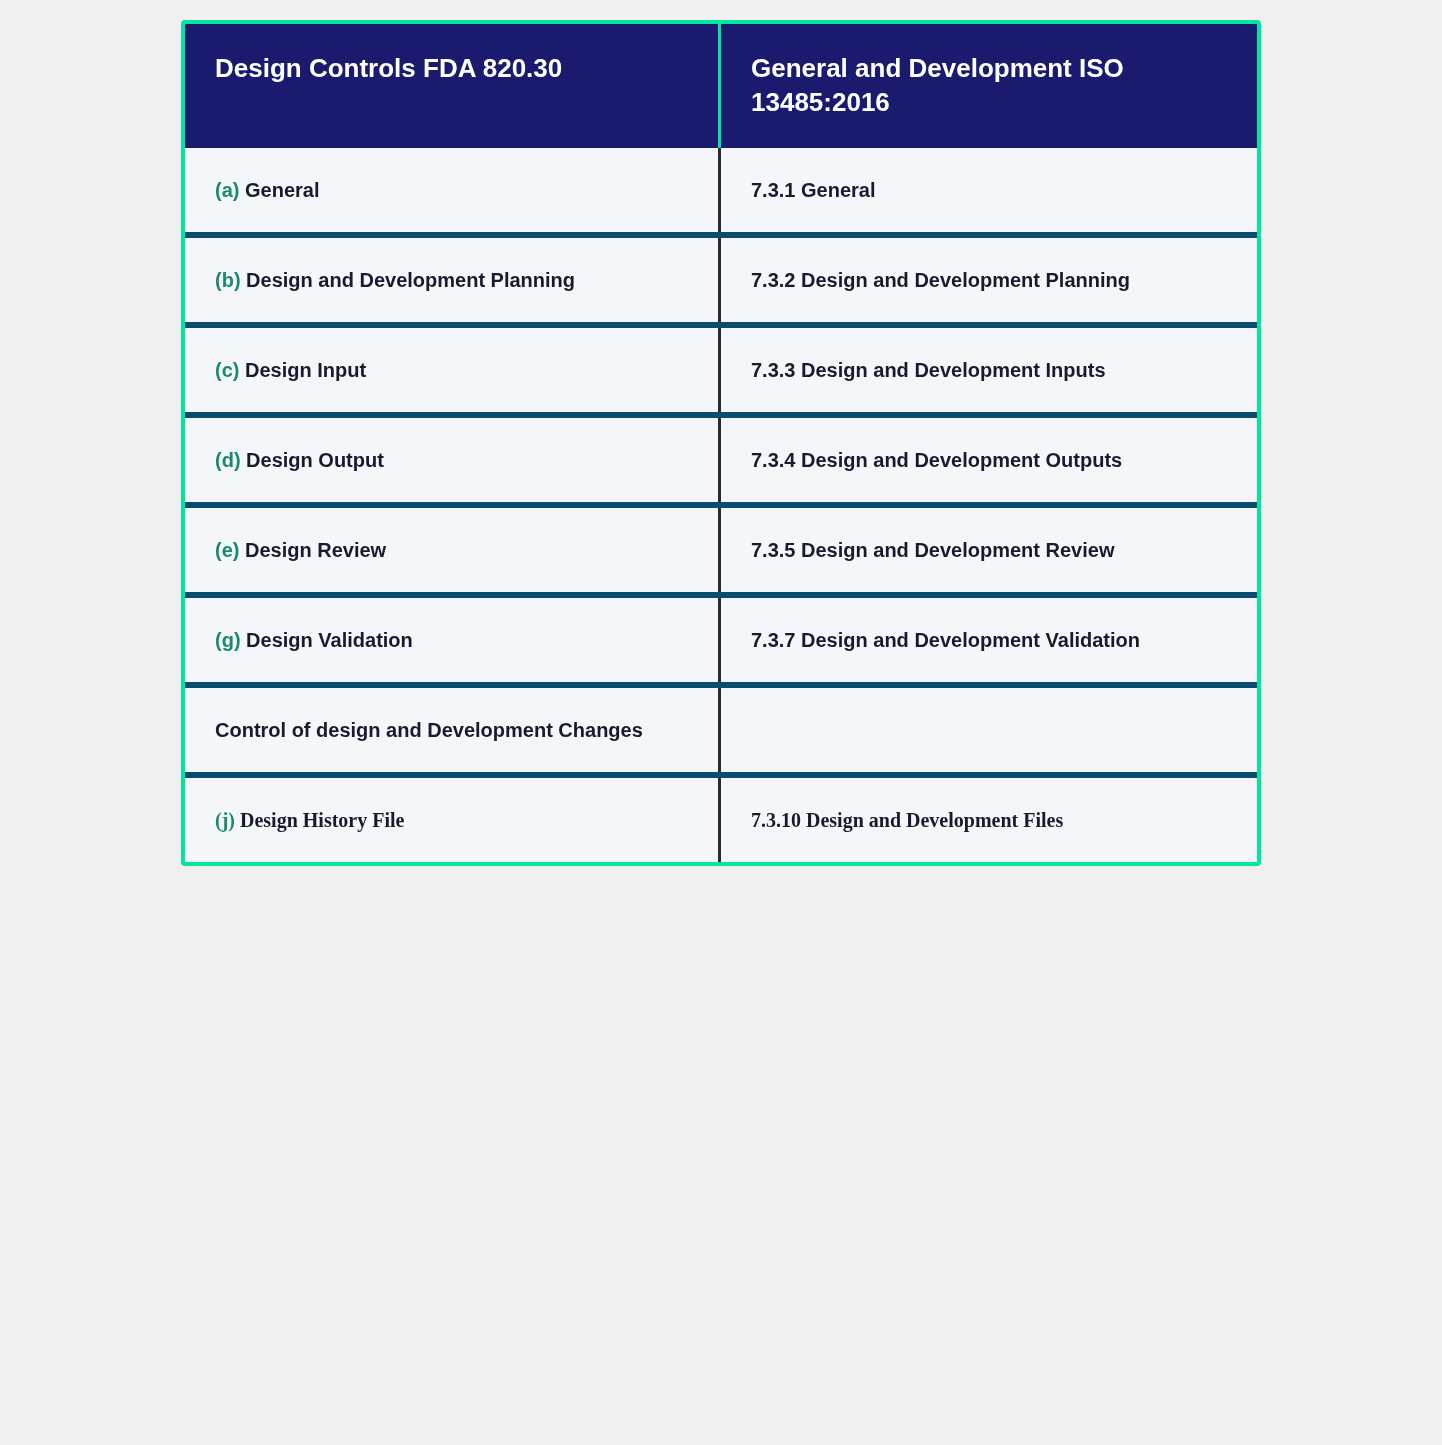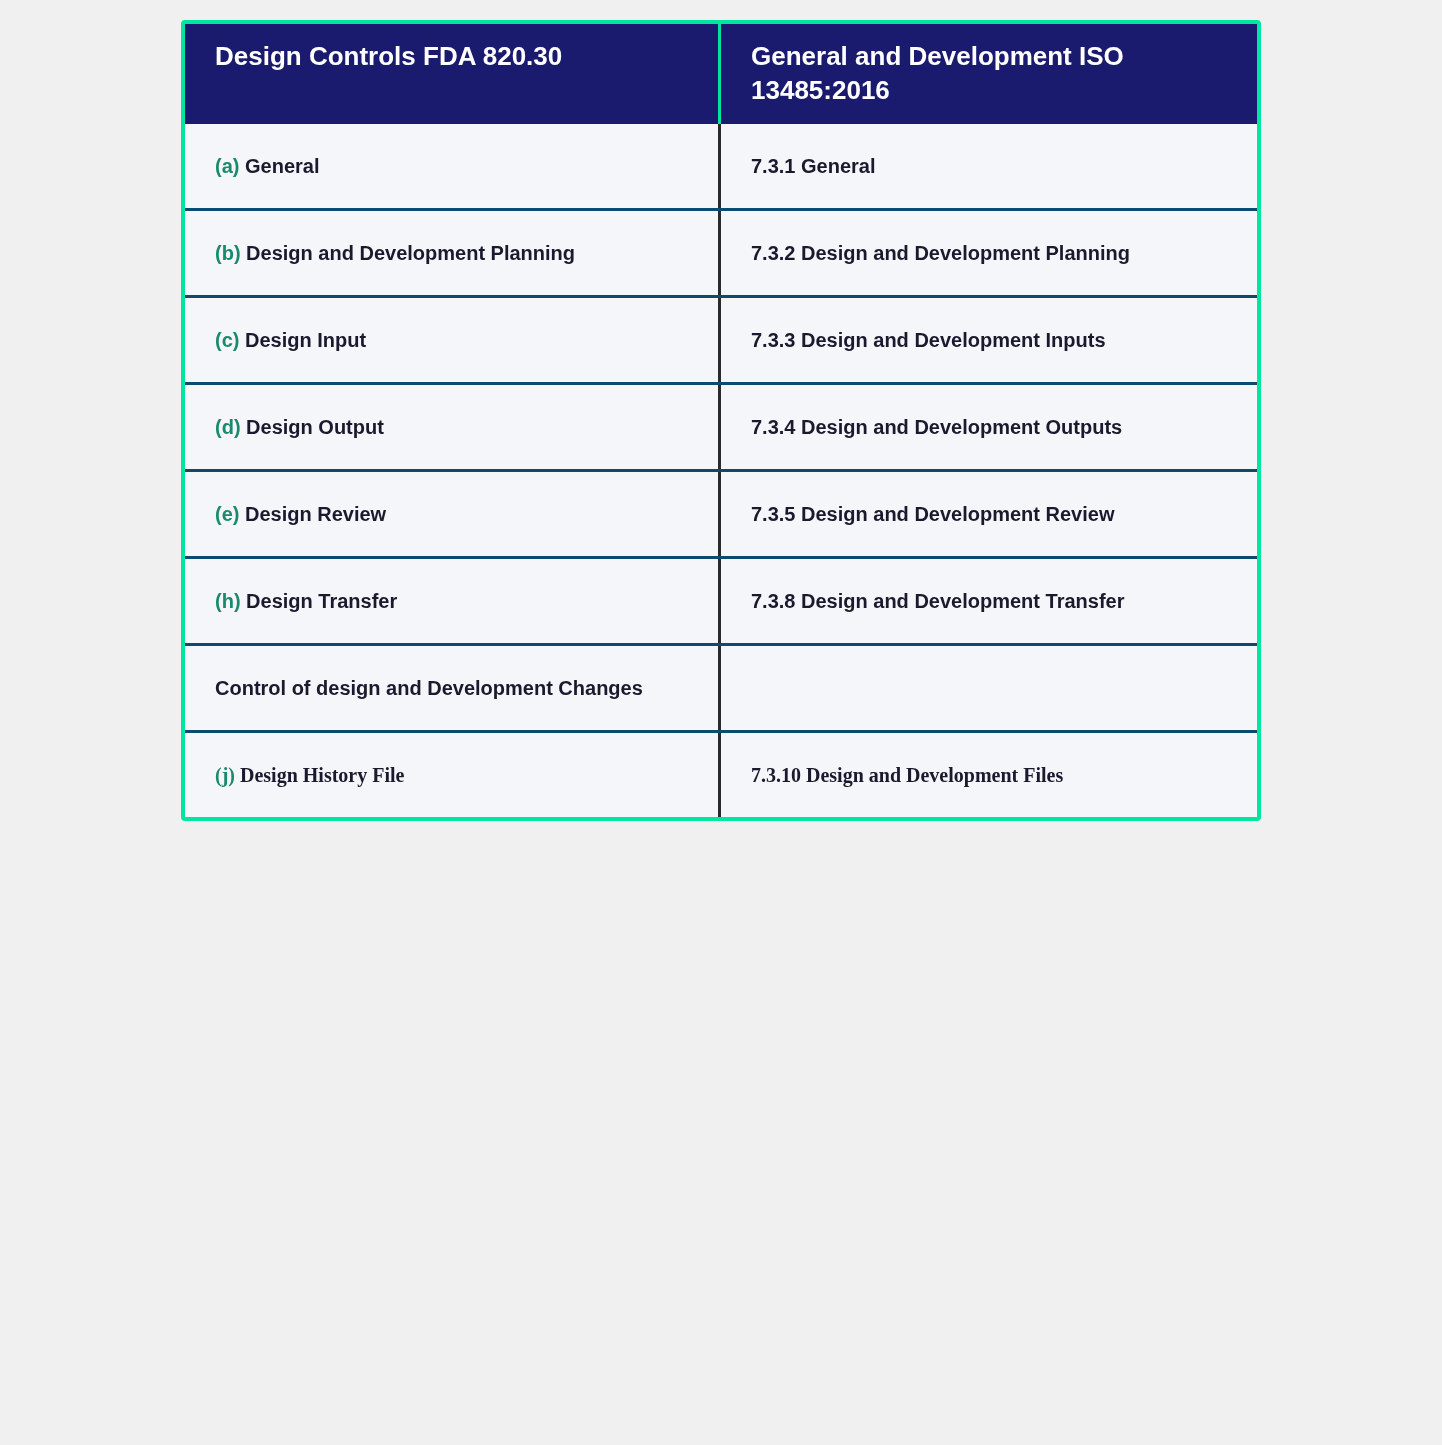--- a/index.html
+++ b/index.html
@@ -26,40 +26,40 @@
       background: #f5f6fa;
     }
 
     .table-header {
       display: grid;
       grid-template-columns: 1fr 1fr;
       background-color: #1a1a6e;
     }
 
     .header-cell {
-      padding: 16px 30px;
+      padding: 28px 30px;
       color: #ffffff;
       font-size: 26px;
       font-weight: 800;
       line-height: 1.3;
     }
 
     .header-cell:first-child {
       border-right: 3px solid #00e5a0;
     }
 
     .table-body {
       display: flex;
       flex-direction: column;
     }
 
     .table-row {
       display: grid;
       grid-template-columns: 1fr 1fr;
-      border-bottom: 3px solid #0c4a6e;
+      border-bottom: 6px solid #0c4a6e;
     }
 
     .table-row:last-child {
       border-bottom: none;
       font-family: Liberation Serif, serif;
     }
 
     .cell {
       padding: 28px 30px;
       font-size: 20px;
@@ -101,22 +101,22 @@
       </div>
       <div class="table-row">
         <div class="cell"><span class="letter">(d)</span> Design Output</div>
         <div class="cell">7.3.4 Design and Development Outputs</div>
       </div>
       <div class="table-row">
         <div class="cell"><span class="letter">(e)</span> Design Review</div>
         <div class="cell">7.3.5 Design and Development Review</div>
       </div>
       <div class="table-row">
-        <div class="cell"><span class="letter">(h)</span> Design Transfer</div>
-        <div class="cell">7.3.8 Design and Development Transfer</div>
+        <div class="cell"><span class="letter">(g)</span> Design Validation</div>
+        <div class="cell">7.3.7 Design and Development Validation</div>
       </div>
       <div class="table-row">
         <div class="cell">Control of design and Development Changes</div>
       </div>
       <div class="table-row">
         <div class="cell"><span class="letter">(j)</span> Design History File</div>
         <div class="cell">7.3.10 Design and Development Files</div>
       </div>
     </div>
 </div>

